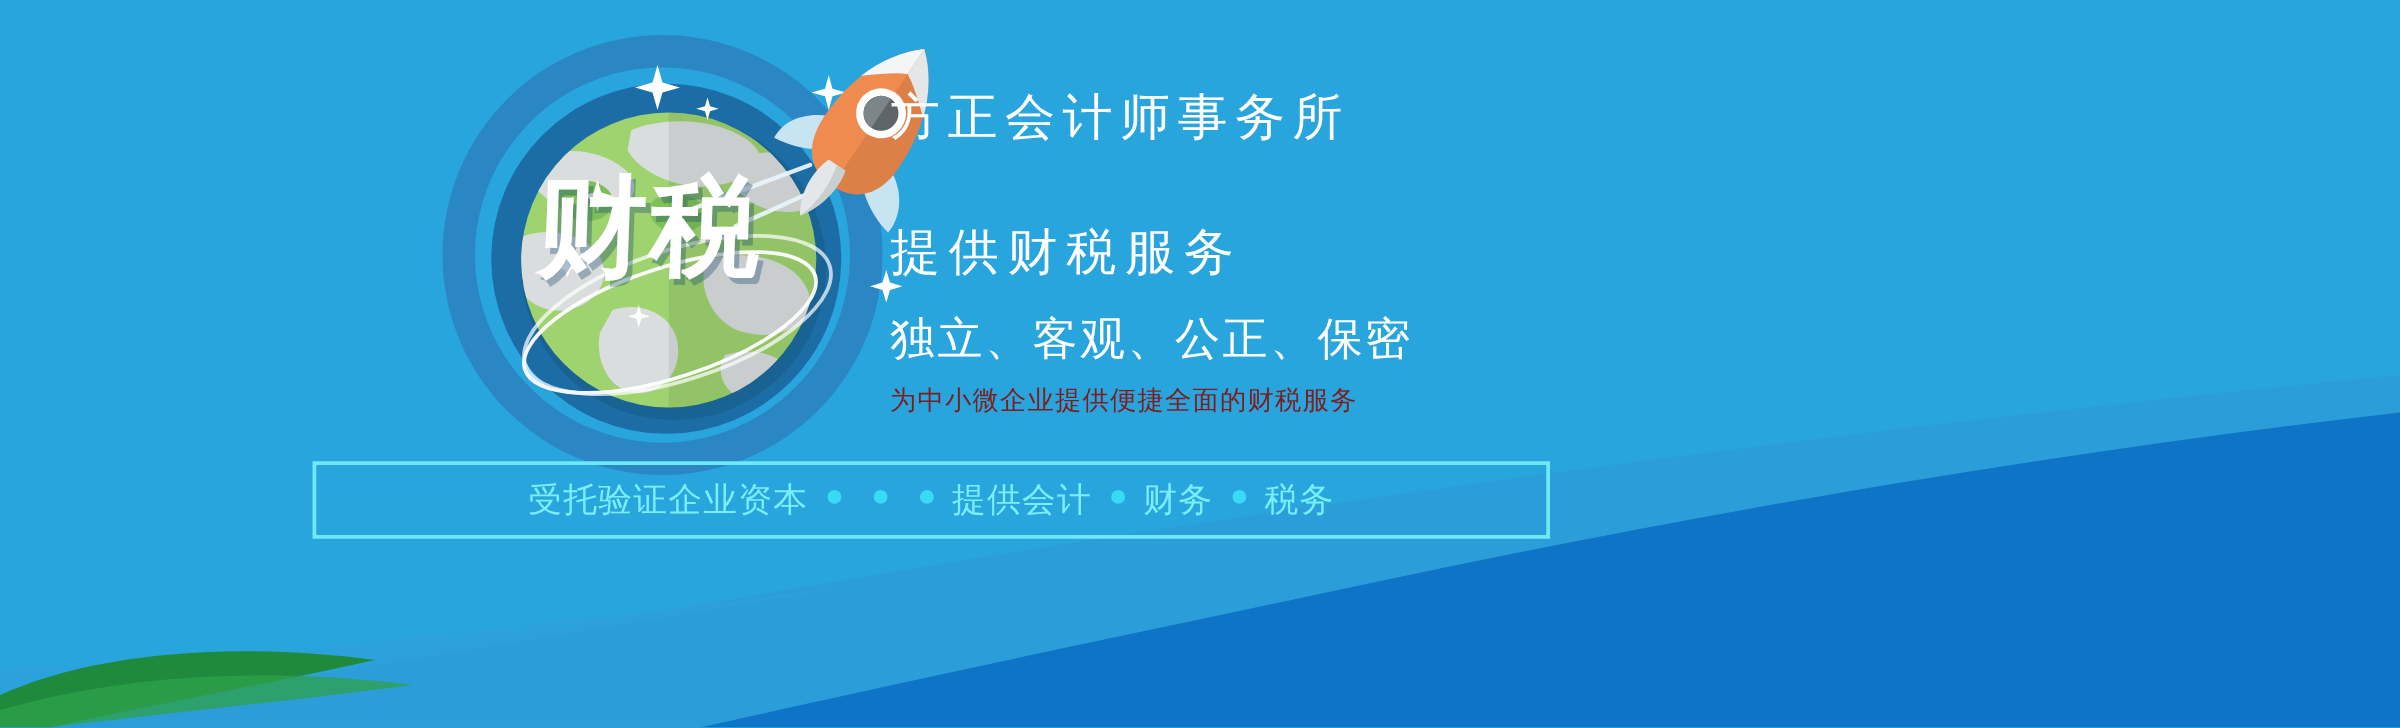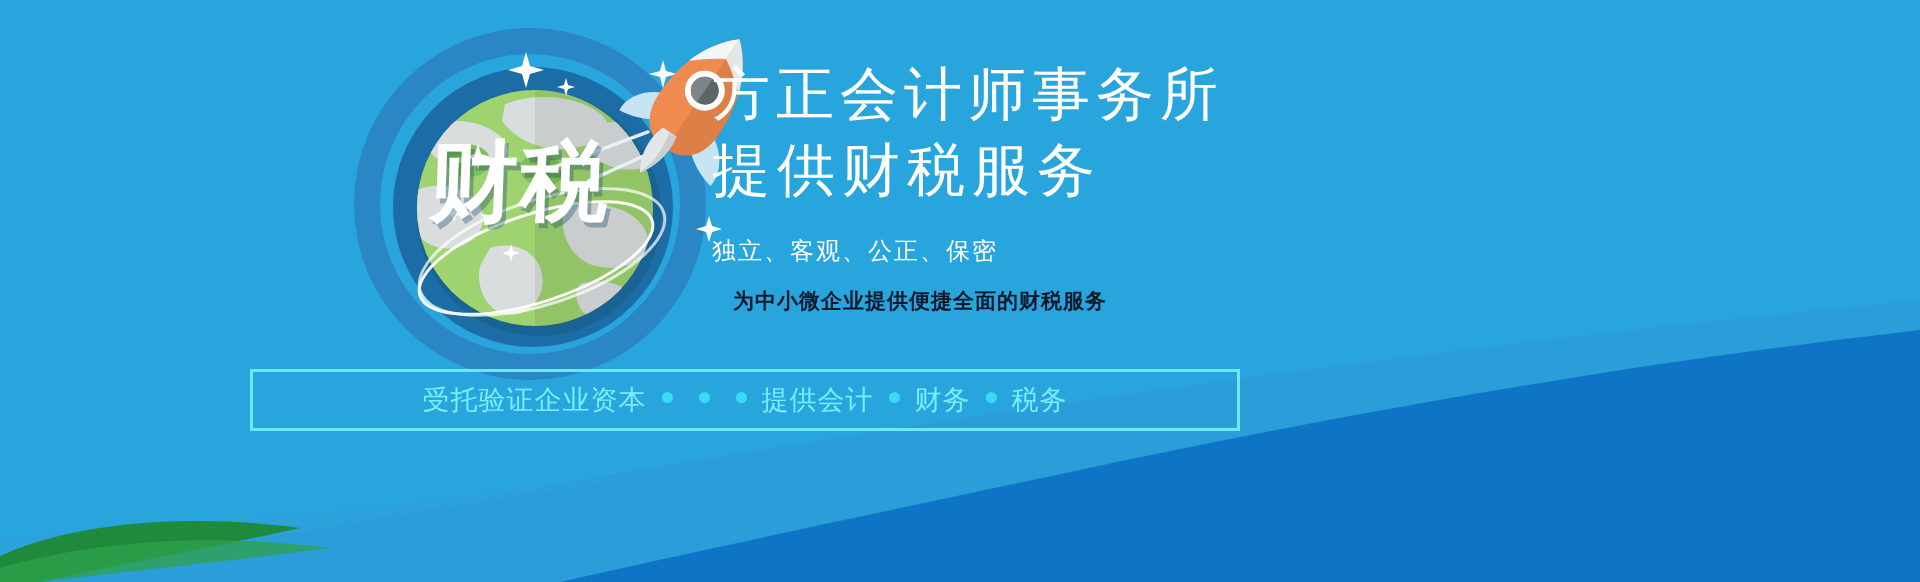--- a/index.html
+++ b/index.html
@@ -36,44 +36,43 @@
     transform:skewX(-2deg);
   }
 
   
   .copy{
     position:absolute;left:712px;top:56px;width:780px;
     color:#ffffff;
   }
   .copy .line1,
   .copy .line2{
-    font-size:58px;
+    font-size:40px;
     line-height:76px;
     font-weight:400;
     letter-spacing:6px;
     white-space:nowrap;
-    font-family:Liberation Sans, sans-serif;
-  }
-  .copy .line2{letter-spacing:7px;}
+    font-family:Liberation Serif, serif;
+  }
+  .copy .line2{letter-spacing:7px;margin-top:32px;}
   .copy .line3{
-    font-size:24px;
+    font-size:36px;
     line-height:54px;
     letter-spacing:2px;
     white-space:nowrap;
-    margin-top:16px;
+    margin-top:4px;
   }
   .copy .line4{
     font-size:21px;
     line-height:34px;
     letter-spacing:1px;
     white-space:nowrap;
     margin-top:6px;
-    margin-left:21px;
-    color:#0f172a;
-    font-weight:bold;
+    margin-left:0;
+    color:#7f1d1d;
   }
 
   
   .services{
     position:absolute;left:250px;top:369px;
     width:990px;height:62px;
     border:3px solid #6fe8f5;
     box-sizing:border-box;
     display:flex;align-items:center;justify-content:center;
   }

